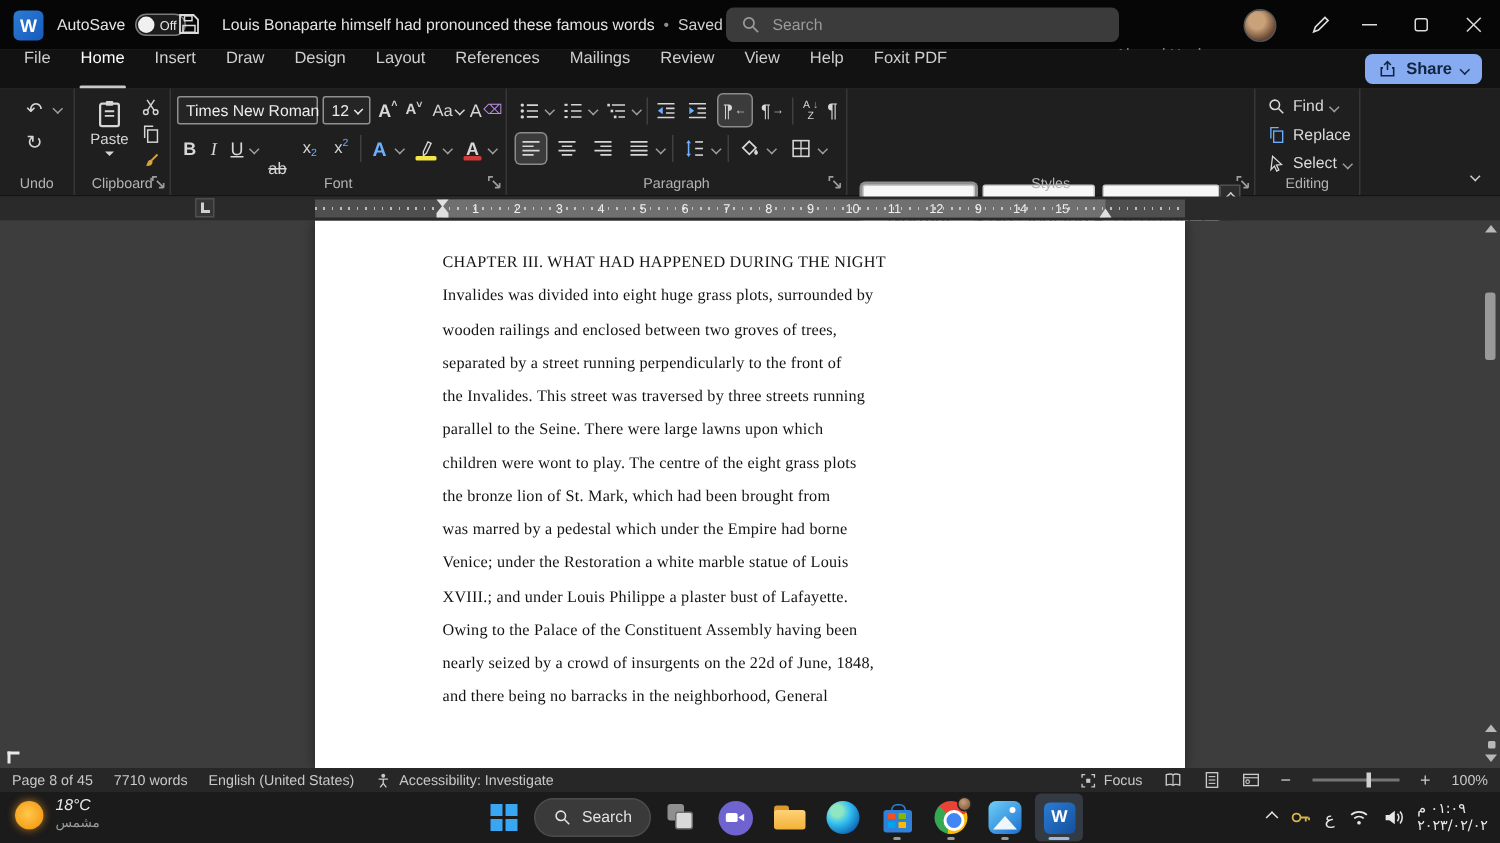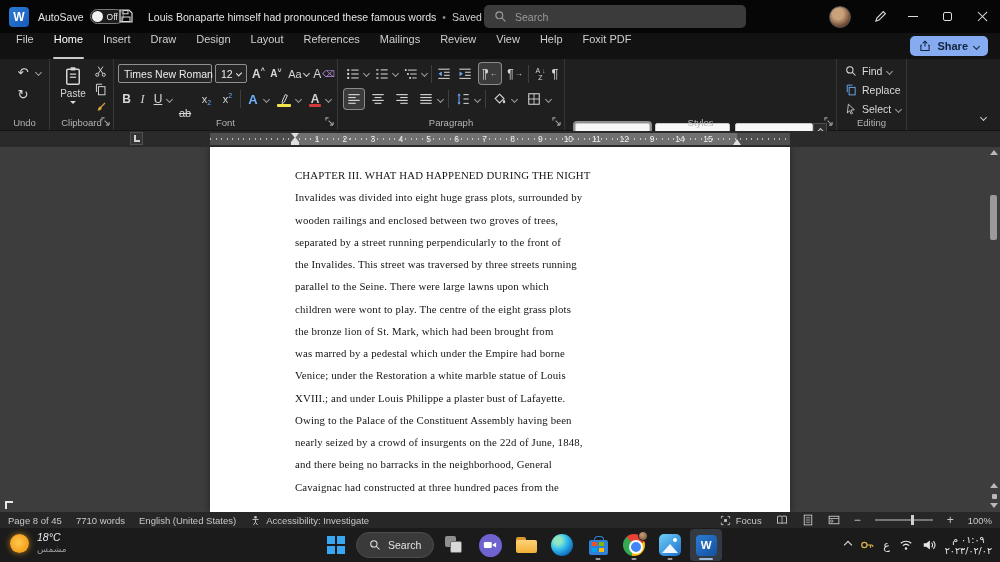--- a/index.html
+++ b/index.html
@@ -124,21 +124,21 @@
   .store-grid i:nth-child(3){background:#00a4ef;} .store-grid i:nth-child(4){background:#ffb900;}
   .chrome { position:relative; width:22px; height:22px; border-radius:50%; background:conic-gradient(from -45deg,#ea4335 0 33%,#fbbc05 0 66%,#34a853 0 100%); }
   .chrome::after { content:""; position:absolute; left:6px; top:6px; width:10px; height:10px; border-radius:50%; background:#4285f4; border:2px solid #fff; }
   .chrome-badge { position:absolute; right:2px; top:2px; width:10px; height:10px; border-radius:50%; background:radial-gradient(circle at 40% 35%,#c9a078,#6d4a33); border:1px solid #222; z-index:2; }
   .photos { width:22px; height:22px; border-radius:5px; background:linear-gradient(140deg,#6fd0f7,#1b6fd0); position:relative; overflow:hidden; }
   .photos .mt { position:absolute; bottom:3px; left:3px; width:0; height:0; border-left:8px solid transparent; border-right:8px solid transparent; border-bottom:9px solid #ffffff; opacity:.92; }
   .photos .sun { position:absolute; right:4px; top:4px; width:4px; height:4px; border-radius:50%; background:#fff; }
   .word-tile { width:21px; height:21px; border-radius:4px; background:linear-gradient(135deg,#2b7cd3,#15509e); color:#fff; font-weight:bold; font-size:11.5px; display:flex; align-items:center; justify-content:center; }
   .tk-tray { position:absolute; right:8px; top:0; height:34px; display:flex; align-items:center; gap:9px; color:#e6e6e6; }
   .tray-lang { font-size:11px; font-family:"DejaVu Sans",sans-serif; }
-  .tray-clock { text-align:center; line-height:1.2; font-family:"DejaVu Sans",sans-serif; }
+  .tray-clock { text-align:left; line-height:1.2; font-family:"DejaVu Sans",sans-serif; }
   .tray-clock div { font-size:9.5px; color:#eaeaea; unicode-bidi:bidi-override; direction:ltr; }
 </style>
 </head>
 <body>
 
 <svg width="0" height="0" style="position:absolute">
   <defs>
     <symbol id="sym-magnifier" viewBox="0 0 16 16">
         <circle cx="6.5" cy="6.5" r="4.2" fill="none" stroke="currentColor" stroke-width="1.4"></circle>
         <line x1="9.8" y1="9.8" x2="14" y2="14" stroke="currentColor" stroke-width="1.4"></line>
@@ -713,21 +713,20 @@
           <div class="line" style="--i: 5;">the Invalides. This street was traversed by three streets running</div>
           <div class="line" style="--i: 6;">parallel to the Seine. There were large lawns upon which</div>
           <div class="line" style="--i: 7;">children were wont to play. The centre of the eight grass plots</div>
           <div class="line" style="--i: 9;">the bronze lion of St. Mark, which had been brought from</div>
           <div class="line" style="--i: 8;">was marred by a pedestal which under the Empire had borne</div>
           <div class="line" style="--i: 10;">Venice; under the Restoration a white marble statue of Louis</div>
           <div class="line" style="--i: 11;">XVIII.; and under Louis Philippe a plaster bust of Lafayette.</div>
           <div class="line" style="--i: 12;">Owing to the Palace of the Constituent Assembly having been</div>
           <div class="line" style="--i: 13;">nearly seized by a crowd of insurgents on the 22d of June, 1848,</div>
           <div class="line" style="--i: 14;">and there being no barracks in the neighborhood, General</div>
-          <div class="line" style="--i: 15;">Cavaignac had constructed at three hundred paces from the</div>
         </div>
     </div>
     <div class="scrollbar">
       <span class="sb-up"></span>
       <span class="sb-thumb"></span>
       <span class="sb-prev"></span>
       <span class="sb-dot"></span>
       <span class="sb-next"></span>
     </div>
   </div>

